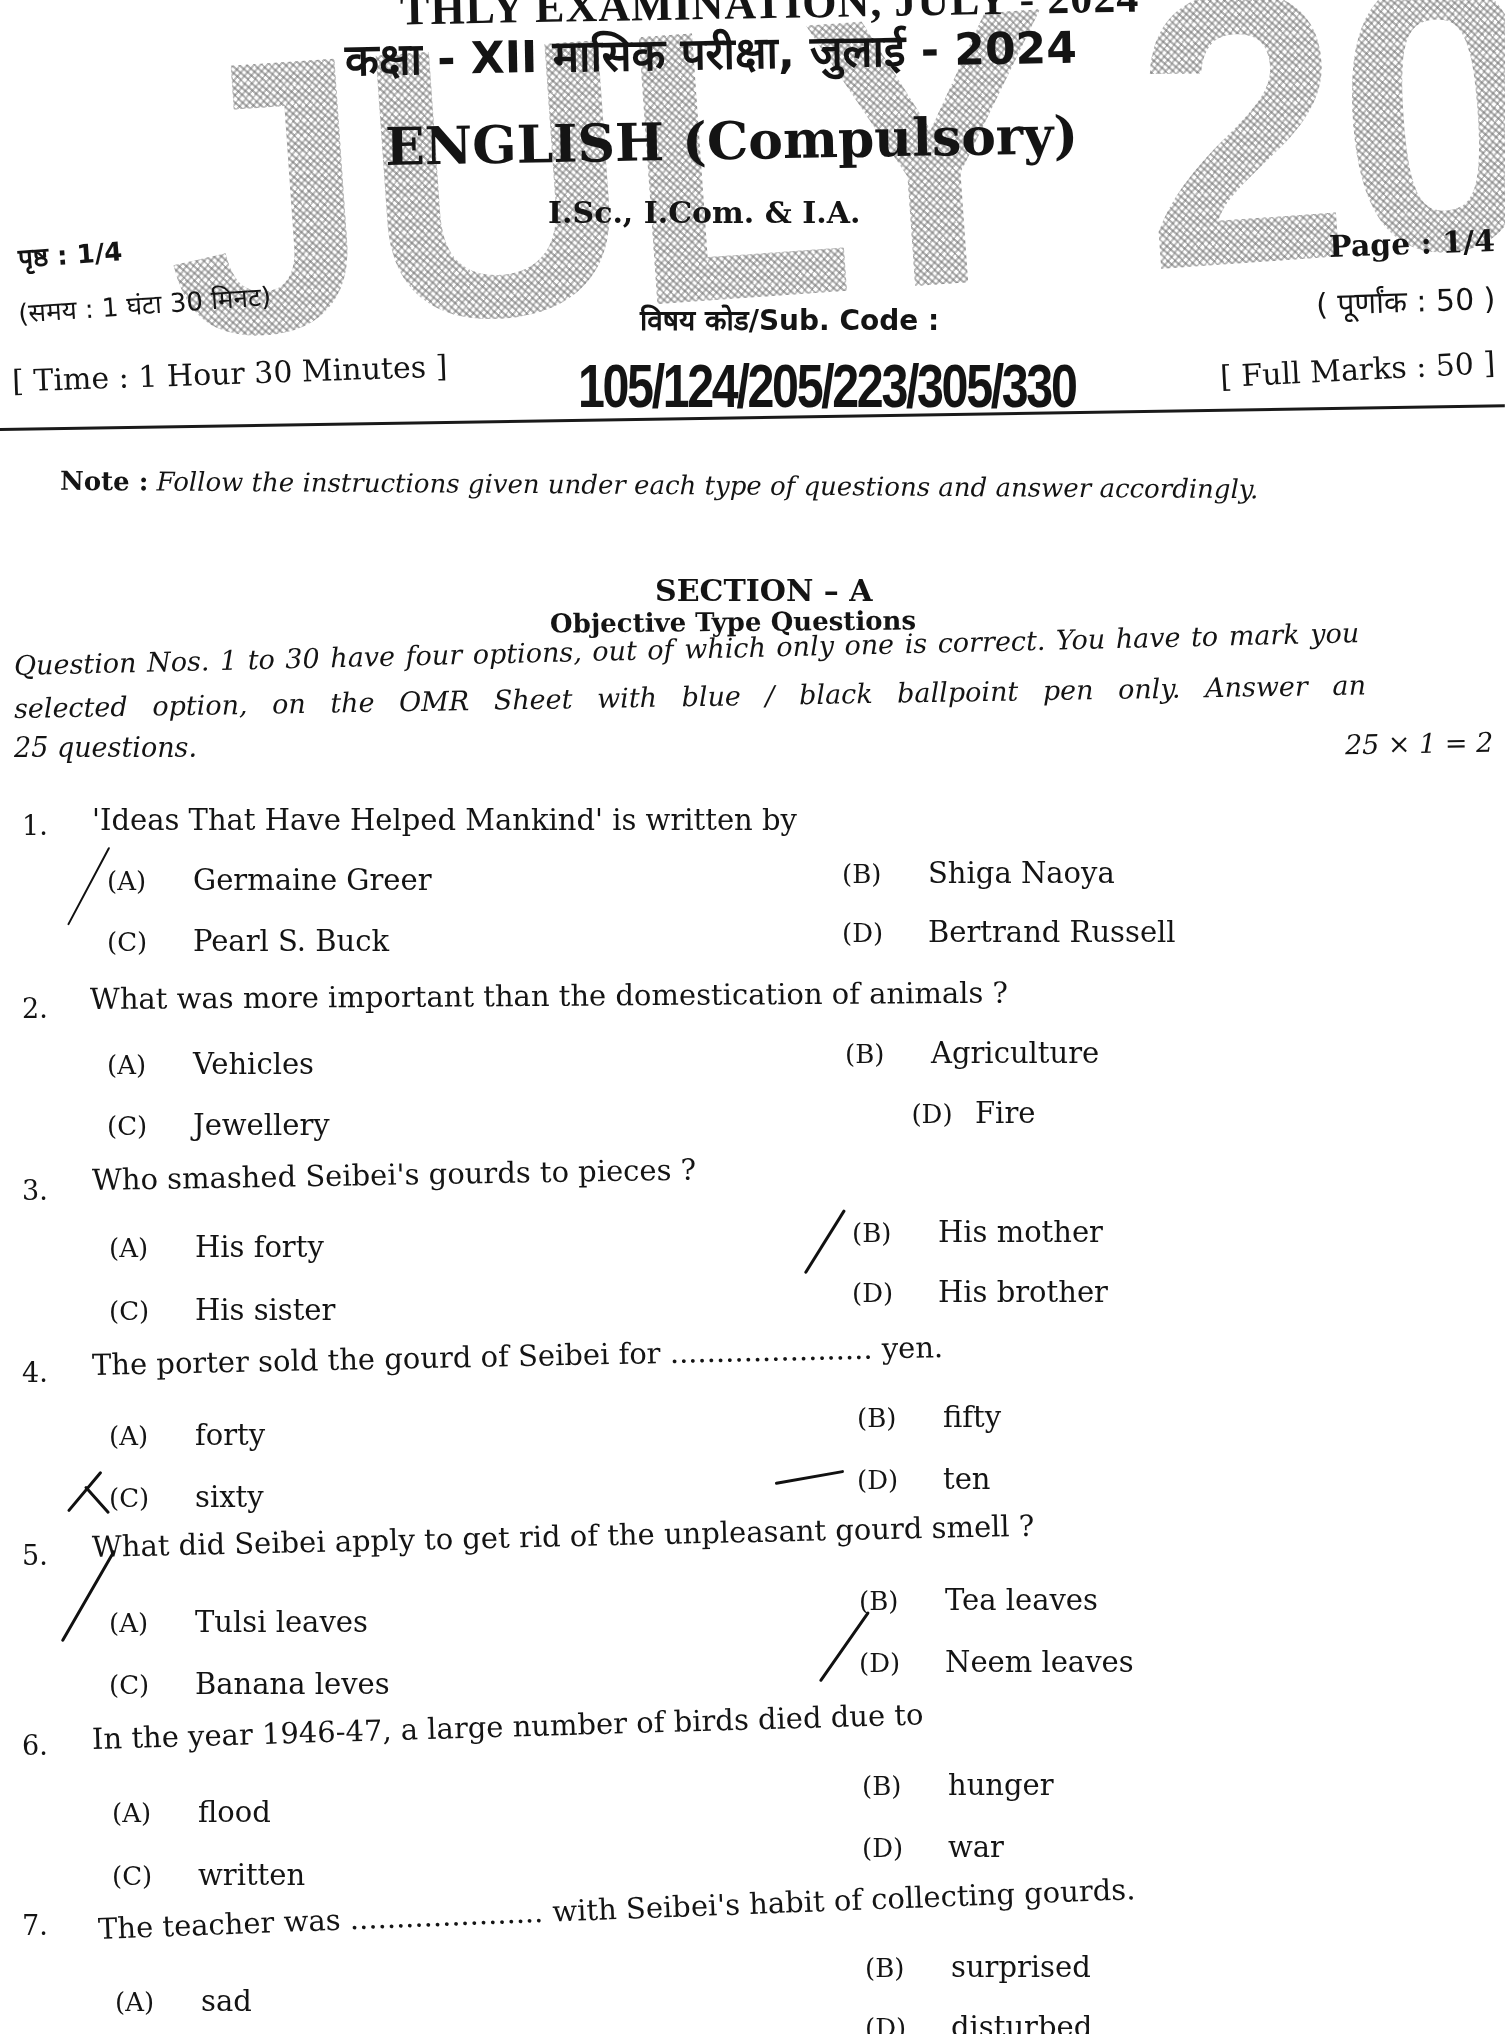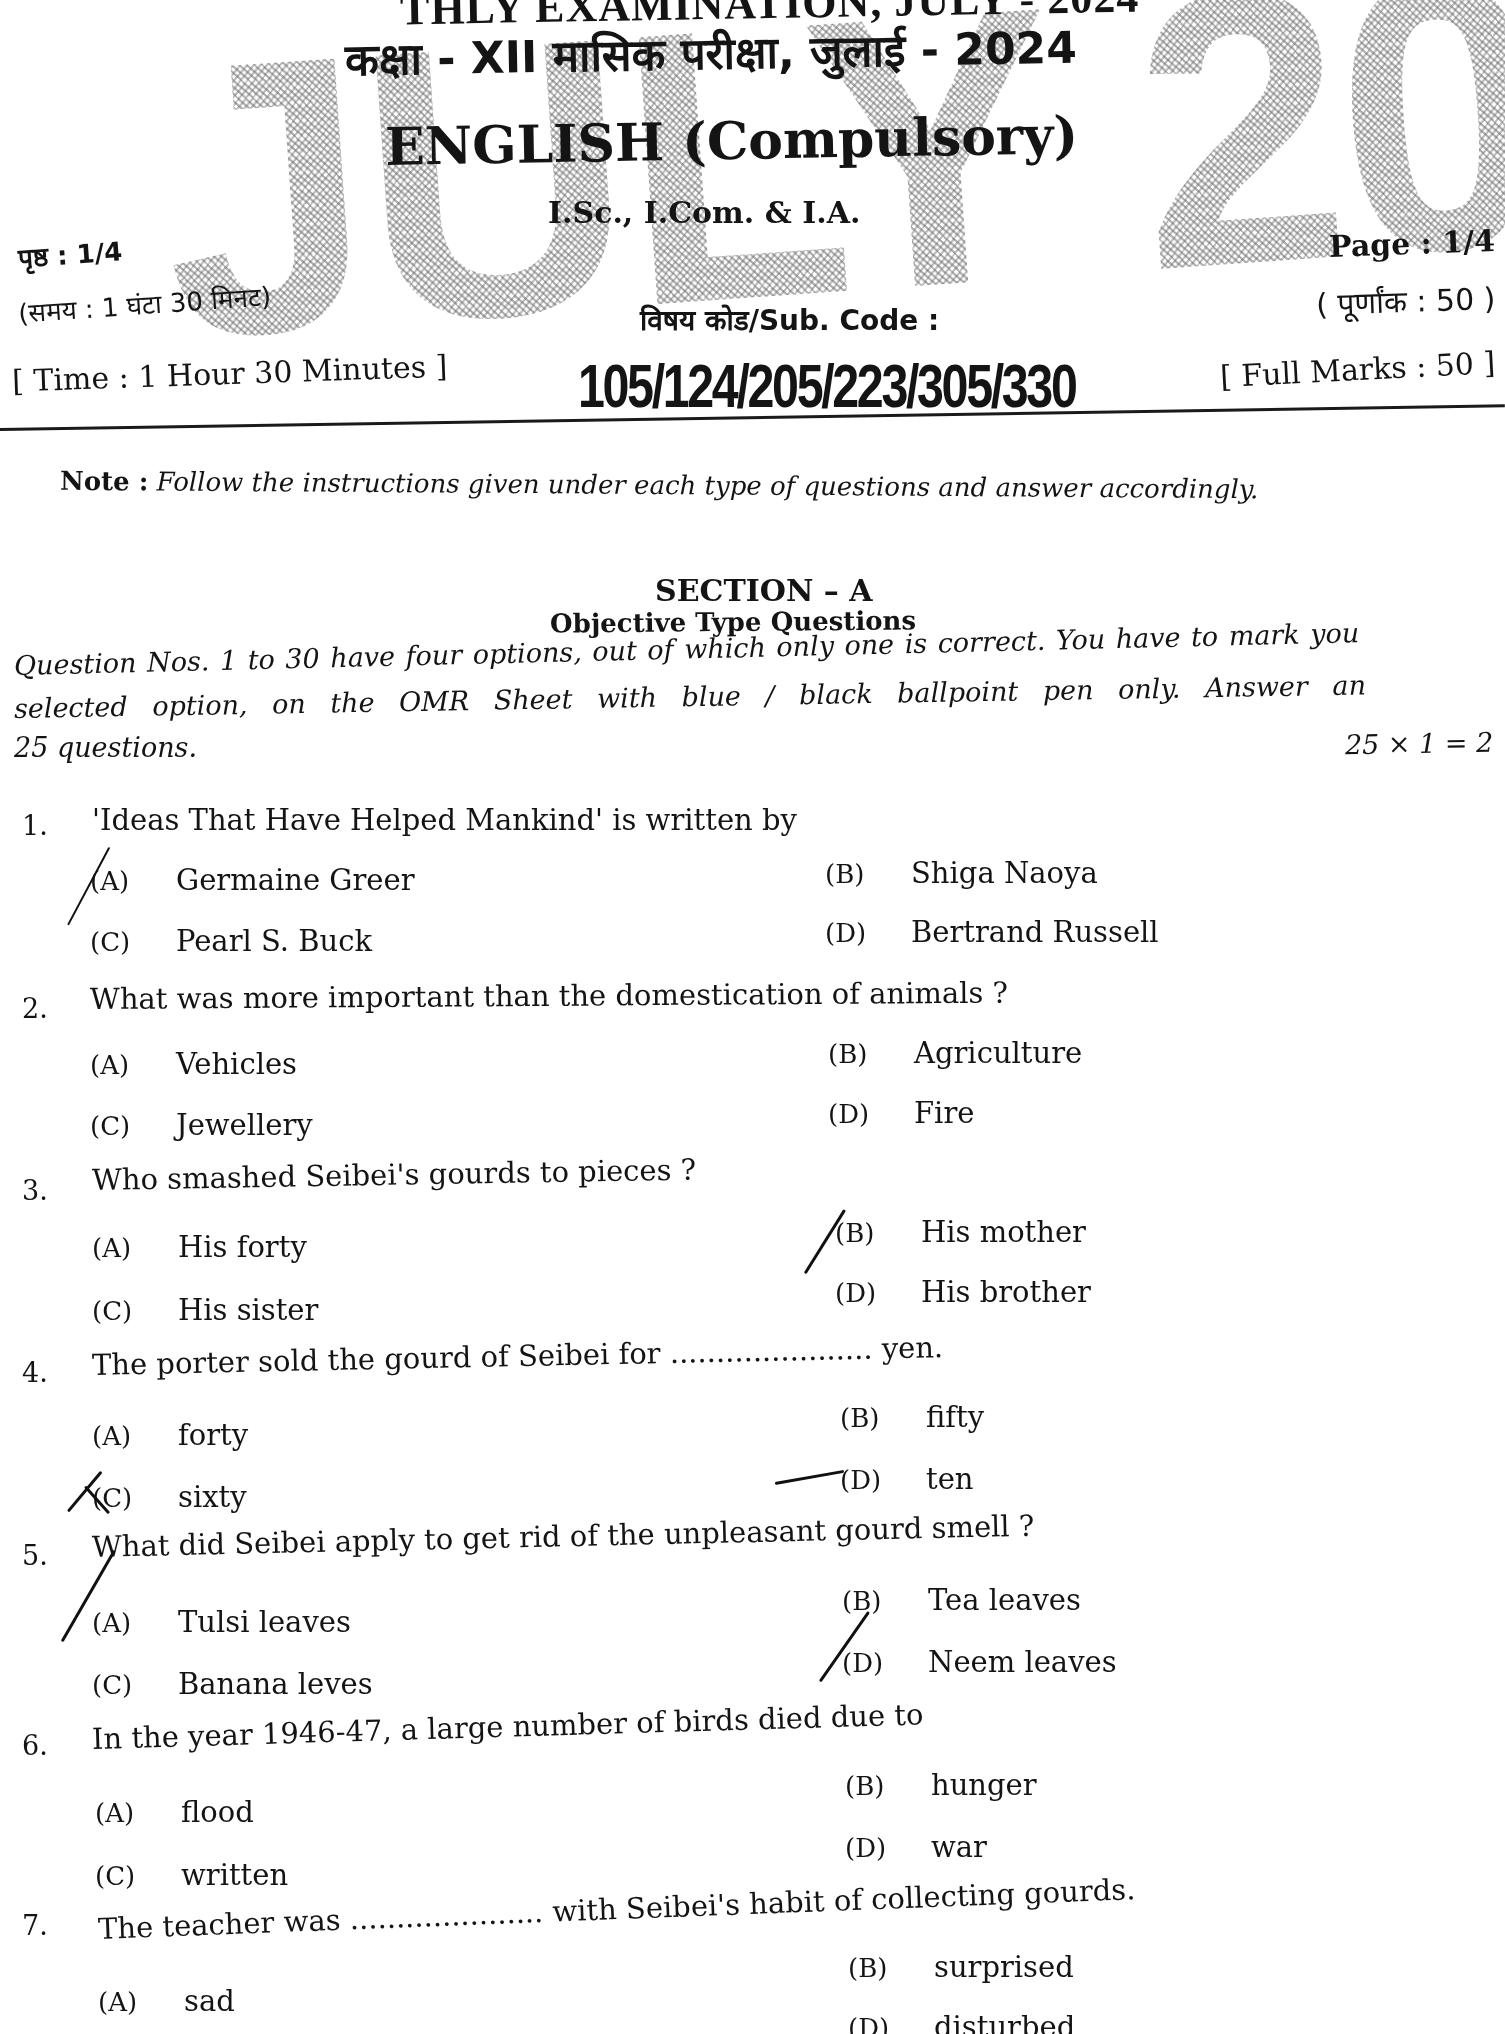--- a/index.html
+++ b/index.html
@@ -176,20 +176,21 @@
       font-family: "DejaVu Serif", serif;
       font-size: 29px;
       white-space: nowrap;
       transform-origin: left center;
     }
     .opt {
       position: absolute; z-index: 1;
       font-family: "DejaVu Serif", serif;
       font-size: 29px;
       white-space: nowrap;
+      margin-left: 17px;
     }
     .opt .letter {
       display: inline-block;
       width: 86px;
       font-size: 26px;
     }
     .tick {
       position: absolute; z-index: 2;
       height: 3px;
       background: #111;
@@ -243,21 +244,21 @@
     <div class="opt" style="left:825px;top:915px;"><span class="letter">(D)</span><span>Bertrand Russell</span></div>
     <div class="tick" style="left:68px;top:924px;width:88px;transform:rotate(-62deg);height:2px;"></div>
   </div>
 
   <div>
     <div class="q-num" style="left:22px;top:993px;">2.</div>
     <div class="q-text" style="left:90px;top:982px;transform:rotate(-0.4deg);">What was more important than the domestication of animals ?</div>
     <div class="opt" style="left:90px;top:1047px;"><span class="letter">(A)</span><span>Vehicles</span></div>
     <div class="opt" style="left:828px;top:1036px;"><span class="letter">(B)</span><span>Agriculture</span></div>
     <div class="opt" style="left:90px;top:1108px;"><span class="letter">(C)</span><span>Jewellery</span></div>
-    <div class="opt" style="left:828px;top:1096px;"><span class="letter">(D)</span><span>Fire</span></div>
+    <div class="opt" style="left:872px;top:1096px;text-align:center;"><span class="letter">(D)</span><span>Fire</span></div>
   </div>
 
   <div>
     <div class="q-num" style="left:22px;top:1175px;">3.</div>
     <div class="q-text" style="left:92px;top:1163px;transform:rotate(-1deg);">Who smashed Seibei's gourds to pieces ?</div>
     <div class="opt" style="left:92px;top:1230px;"><span class="letter">(A)</span><span>His forty</span></div>
     <div class="opt" style="left:835px;top:1215px;"><span class="letter">(B)</span><span>His mother</span></div>
     <div class="opt" style="left:92px;top:1293px;"><span class="letter">(C)</span><span>His sister</span></div>
     <div class="opt" style="left:835px;top:1275px;"><span class="letter">(D)</span><span>His brother</span></div>
     <div class="tick" style="left:805px;top:1272px;width:75px;transform:rotate(-58deg);"></div>

